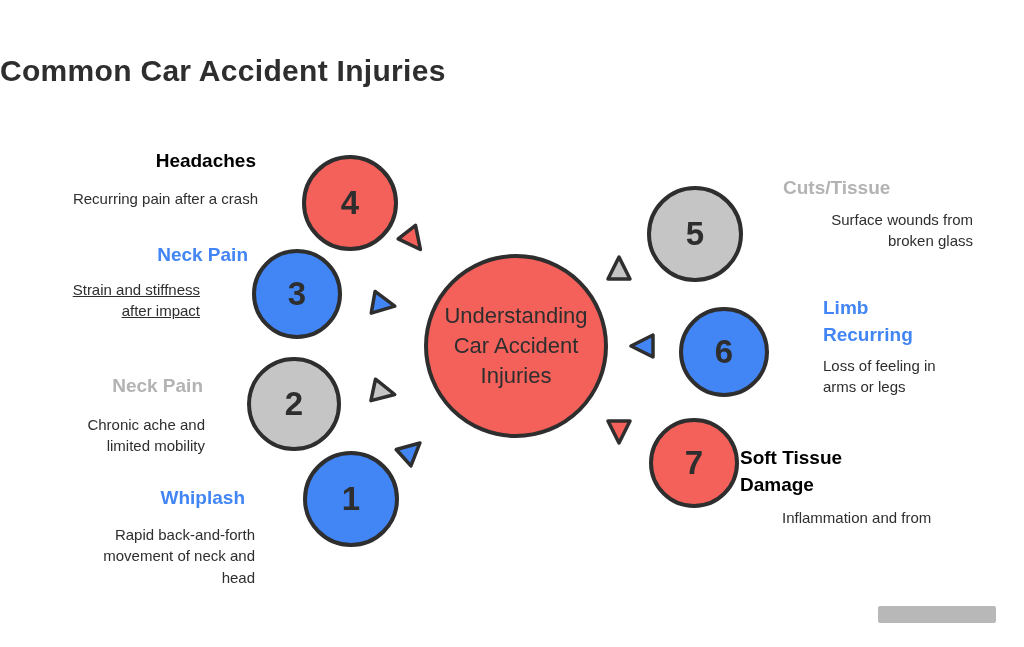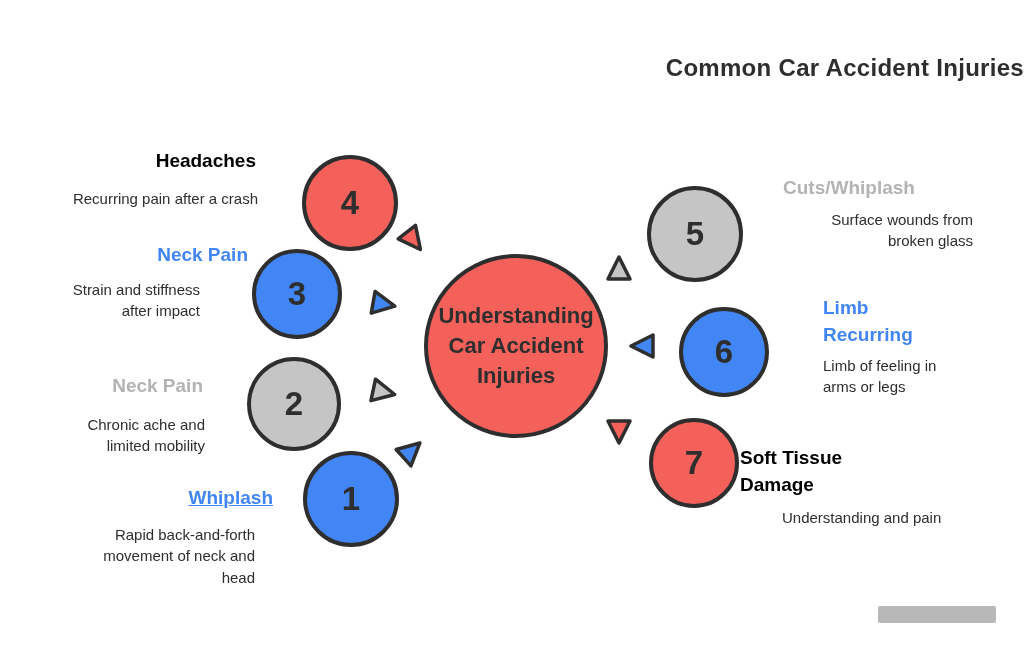--- a/index.html
+++ b/index.html
@@ -5,35 +5,35 @@
   html,body { margin:0; padding:0; }
   body {
     width:1024px; height:647px;
     background:#ffffff;
     font-family:"Liberation Sans", sans-serif;
     position:relative; overflow:hidden;
     color:#2E2E2E;
   }
   .title {
     position:absolute; left:0; top:54px; width:1024px;
-    text-align:right; font-size:24px; font-weight:bold;
+    text-align:left; font-size:30px; font-weight:bold;
     letter-spacing:0.3px; color:#2E2E2E;
   }
   .circle {
     position:absolute; border-radius:50%;
     border:4px solid #2E2E2E; box-sizing:border-box;
     display:flex; align-items:center; justify-content:center;
   }
   .circle.red  { background:#F4605A; }
   .circle.blue { background:#4285F4; }
   .circle.gray { background:#C6C5C5; }
   .num { font-size:33px; font-weight:bold; color:#2E2E2E; }
   .center-circle {
     left:424px; top:254px; width:184px; height:184px;
-    text-align:center; font-size:22px; font-weight:bold;
+    text-align:center; font-size:22px; font-weight:normal;
     line-height:1.35; color:#2E2E2E;
   }
   .center-circle .ctext { padding:0 14px; }
   .label {
     position:absolute; font-size:19px; font-weight:bold;
     line-height:1.4; white-space:pre-line;
   }
   .label.red  { color:#000000; }
   .label.blue { color:#4285F4; }
   .label.gray { color:#B3B3B3; }
@@ -44,32 +44,32 @@
   .ralign { text-align:right; }
   .tri { position:absolute; width:34px; height:34px; }
   .tri svg { display:block; }
   .tri.red  polygon { fill:#F4605A; }
   .tri.blue polygon { fill:#4285F4; }
   .tri.gray polygon { fill:#C6C5C5; }
 
   
   .c1 { left:303px; top:451px; width:96px; height:96px; }
   .t1 { left:394px; top:434px; transform:rotate(-42deg); }
-  .l1 { left:53px;  top:485px; width:220px;text-decoration:underline; }
+  .l1 { left:25px;  top:485px; width:220px; }
   .d1 { left:15px;  top:524px; width:240px; }
   
   .c2 { left:247px; top:357px; width:94px; height:94px; }
   .t2 { left:366px; top:375px; transform:rotate(12deg); }
   .l2 { left:0px;   top:373px; width:203px; }
   .d2 { left:0px;   top:414px; width:205px; }
   
   .c3 { left:252px; top:249px; width:90px; height:90px; }
   .t3 { left:366px; top:287px; transform:rotate(10deg); }
   .l3 { left:0px;   top:242px; width:202px;margin-left:46px; }
-  .d3 { left:0px;   top:279px; width:200px; }
+  .d3 { left:0px;   top:279px; width:200px;text-decoration:underline; }
   
   .c4 { left:302px; top:155px; width:96px; height:96px; }
   .t4 { left:396px; top:223px; transform:rotate(52deg); }
   .l4 { left:40px;  top:148px; width:216px; }
   .d4 { left:28px;  top:188px; width:230px;text-align:right; }
   
   .c5 { left:647px; top:186px; width:96px; height:96px; }
   .t5 { left:602px; top:252px; transform:rotate(-90deg); }
   .l5 { left:783px; top:175px; width:220px; }
   .d5 { left:783px; top:209px; width:190px;text-align:right; }
@@ -148,42 +148,42 @@
 <div class="desc d4 ralign">Recurring pain after a crash</div>
 
 <div class="circle gray c5">
   <span class="num">5</span>
 </div>
 <div class="tri gray t5">
   <svg width="34" height="34" viewBox="0 0 34 34">
       <polygon points="7,6 29,17 7,28" stroke="#2E2E2E" stroke-width="3.5" stroke-linejoin="round"></polygon>
     </svg>
 </div>
-<div class="label gray l5">Cuts/Whiplash</div>
+<div class="label gray l5">Cuts/Tissue</div>
 <div class="desc d5">Surface wounds from
 broken glass</div>
 
 <div class="circle blue c6">
   <span class="num">6</span>
 </div>
 <div class="tri blue t6">
   <svg width="34" height="34" viewBox="0 0 34 34">
       <polygon points="7,6 29,17 7,28" stroke="#2E2E2E" stroke-width="3.5" stroke-linejoin="round"></polygon>
     </svg>
 </div>
 <div class="label blue l6">Limb
 Recurring</div>
-<div class="desc d6">Limb of feeling in
+<div class="desc d6">Loss of feeling in
 arms or legs</div>
 
 <div class="circle red c7">
   <span class="num">7</span>
 </div>
 <div class="tri red t7">
   <svg width="34" height="34" viewBox="0 0 34 34">
       <polygon points="7,6 29,17 7,28" stroke="#2E2E2E" stroke-width="3.5" stroke-linejoin="round"></polygon>
     </svg>
 </div>
 <div class="label red l7">Soft Tissue
 Damage</div>
-<div class="desc d7">Understanding and pain</div>
+<div class="desc d7">Inflammation and from</div>
 
 <div class="watermark"></div>
 
 </body></html>

